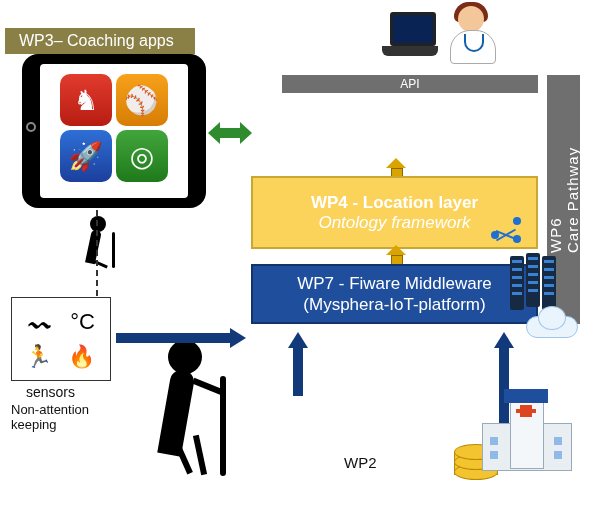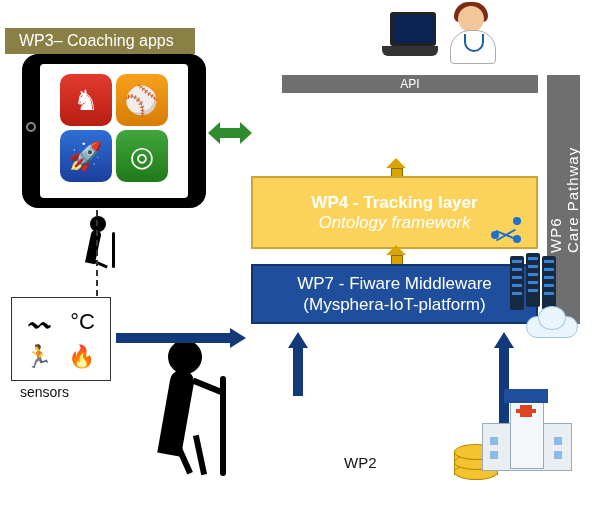--- a/index.html
+++ b/index.html
@@ -32,21 +32,21 @@
 
   
   .aaa{left:238px;top:237px;width:34px;height:42px;display:flex;flex-direction:column;align-items:center}
   .aaa-top{width:34px;height:22px;background:#1b6bb3;border-radius:17px 17px 4px 4px;color:#fff;font-size:11px;display:flex;align-items:center;justify-content:center}
   .aaa-lock{font-size:15px;color:#d9a400;margin-top:-2px}
   .elder-head{width:22px;height:22px;border-radius:50%;background:#000}
 
   
   .sensors-box{left:11px;top:297px;width:100px;height:84px;border:1px solid #333;background:#fff}
   .sensors-inner{position:absolute;inset:6px;display:grid;grid-template-columns:1fr 1fr;grid-template-rows:1fr 1fr;font-size:22px;color:#000;place-items:center}
-  .sensors-label{left:20px;top:384px;font-size:14px}
+  .sensors-label{left:26px;top:384px;font-size:14px}
   .nonatt{left:11px;top:402px;font-size:13px;width:100px;line-height:15px}
 
   
   .arrow{position:absolute}
   .arrow .shaft{position:absolute;background:#123a7a}
   .arrow .head{position:absolute;width:0;height:0}
 
   
   .darrow{left:210px;top:122px;width:40px;height:22px}
   .darrow .bar{position:absolute;left:8px;right:8px;top:6px;height:10px;background:#2e8b2e}
@@ -142,21 +142,21 @@
   </div>
 
   <div class="abs api-bar center">
       <span>API</span>
     </div>
 
 
   <div class="abs uparrow" style="left:386px;top:164px"></div>
 
   <div class="abs wp4 center">
-    <div class="line2">WP4 - Tracking layer</div>
+    <div class="line2">WP4 - Location layer</div>
     <div class="line3">Ontology framework</div>
   </div>
   <div class="abs network-ico">
     <div class="n1"></div>
       <div class="n2"></div>
       <div class="n3"></div>
     <div class="ln l1"></div>
       <div class="ln l2"></div>
   </div>
 
@@ -198,20 +198,21 @@
 
   <div class="abs sensors-box">
     <div class="sensors-inner">
       <div>〰</div>
       <div>°C</div>
       <div>🏃</div>
       <div>🔥</div>
     </div>
   </div>
   <div class="abs sensors-label label">sensors</div>
+  <div class="abs nonatt label">Non-attention keeping</div>
 
   <div class="arrow" style="left:116px;top:328px;width:130px;height:20px">
     <div class="shaft" style="left:0;top:5px;width:116px;height:10px"></div>
     <div class="head" style="left:114px;top:0;border-top:10px solid transparent;border-bottom:10px solid transparent;border-left:16px solid #123a7a"></div>
   </div>
 
   <div class="arrow" style="left:288px;top:332px;width:20px;height:64px">
     <div class="shaft" style="left:5px;top:14px;width:10px;height:50px"></div>
     <div class="head" style="left:0;top:0;border-left:10px solid transparent;border-right:10px solid transparent;border-bottom:16px solid #123a7a"></div>
   </div>

